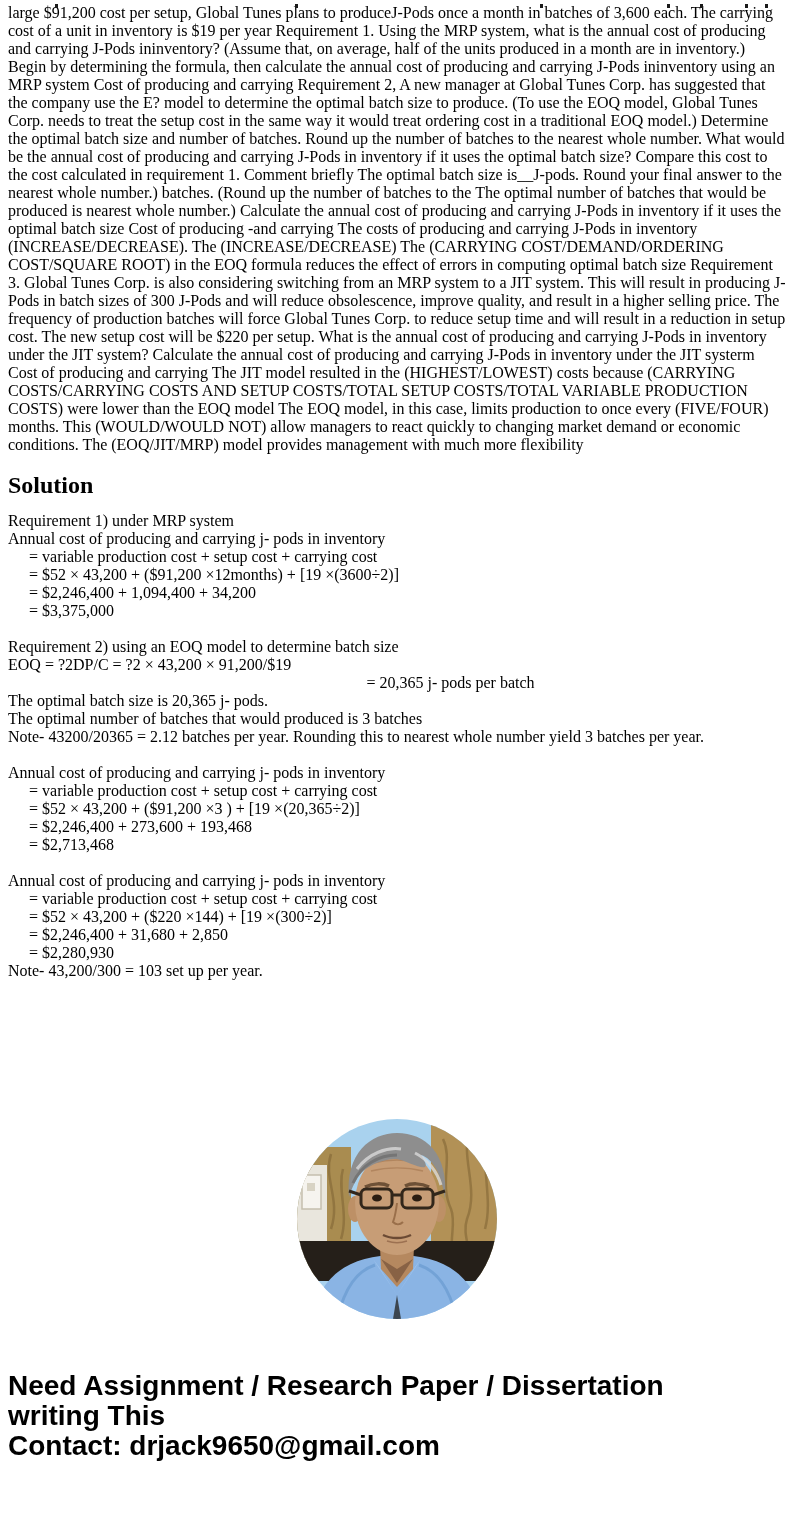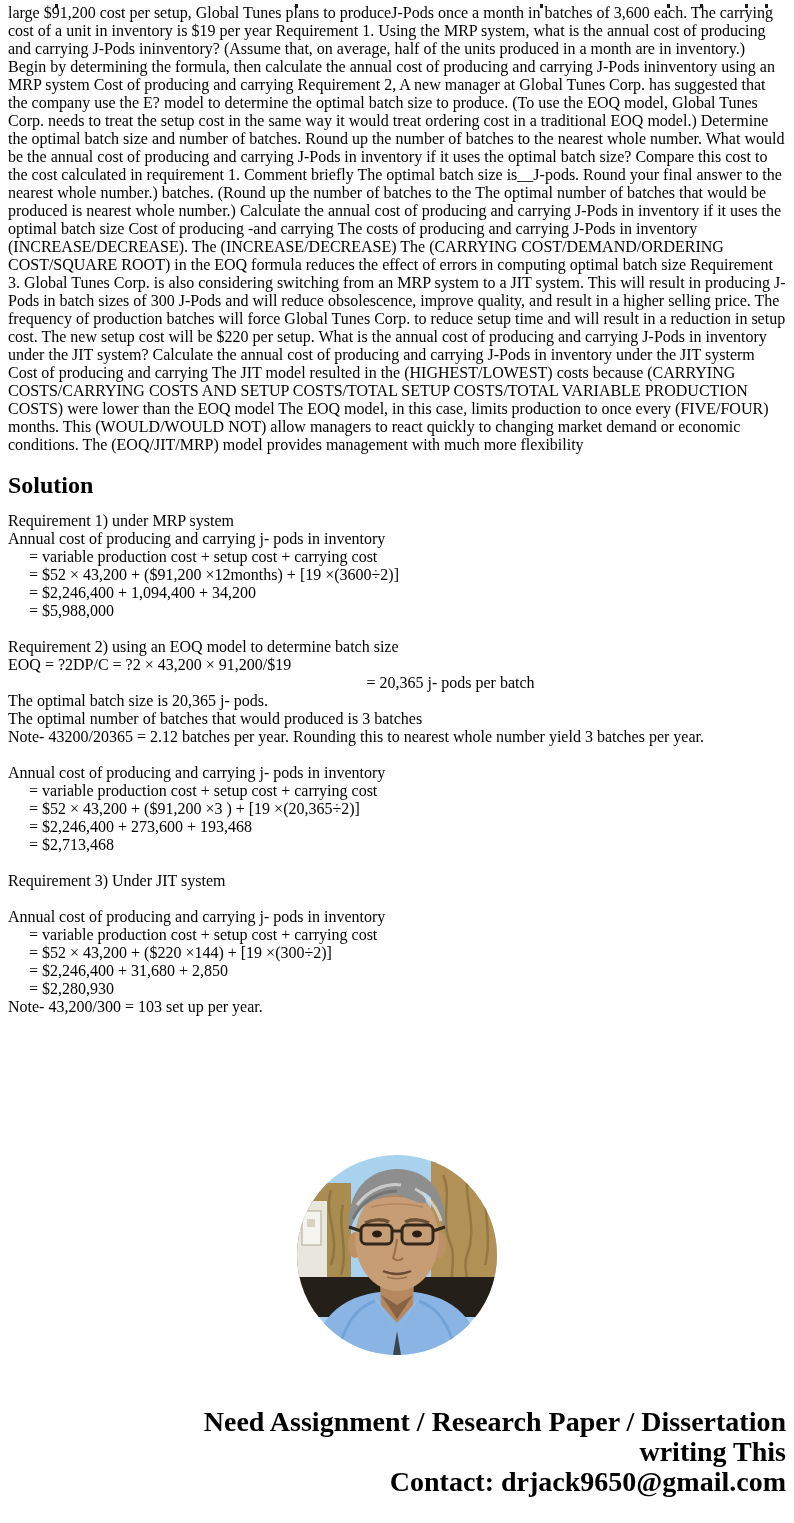--- a/index.html
+++ b/index.html
@@ -47,22 +47,22 @@
 
   .avatar-wrap {
     margin-top: 139px;
     text-align: center;
     line-height: 0;
   }
   .avatar-wrap svg { display: inline-block; }
 
   .footer {
     margin-top: 52px;
-    text-align: right;
-    font-family: Liberation Serif, serif;
+    text-align: left;
+    font-family: Liberation Sans, sans-serif;
     font-weight: bold;
     font-size: 28px;
     line-height: 30px;
     color: #000000;
   }
   .footer div { white-space: nowrap; }
 </style>
 </head>
 <body>
 
@@ -74,39 +74,36 @@
 
   <h3 class="solution-heading">Solution</h3>
 
   <div id="solution-blocks">
       <div class="sol-block">
         <div class="sol-line indent-0">Requirement 1) under MRP system</div>
         <div class="sol-line indent-0">Annual cost of producing and carrying j- pods in inventory</div>
         <div class="sol-line indent-1">= variable production cost + setup cost + carrying cost</div>
         <div class="sol-line indent-1">= $52 × 43,200 + ($91,200 ×12months) + [19 ×(3600÷2)]</div>
         <div class="sol-line indent-1">= $2,246,400 + 1,094,400 + 34,200</div>
-        <div class="sol-line indent-1">= $5,988,000</div>
+        <div class="sol-line indent-1">= $3,375,000</div>
       </div>
       <div class="sol-block">
         <div class="sol-line indent-0">Requirement 2) using an EOQ model to determine batch size</div>
         <div class="sol-line indent-0">EOQ = ?2DP/C = ?2 × 43,200 × 91,200/$19</div>
         <div class="sol-line indent-2">= 20,365 j- pods per batch</div>
         <div class="sol-line indent-0">The optimal batch size is 20,365 j- pods.</div>
         <div class="sol-line indent-0">The optimal number of batches that would produced is 3 batches</div>
         <div class="sol-line indent-0">Note- 43200/20365 = 2.12 batches per year. Rounding this to nearest whole number yield 3 batches per year.</div>
       </div>
       <div class="sol-block">
         <div class="sol-line indent-0">Annual cost of producing and carrying j- pods in inventory</div>
         <div class="sol-line indent-1">= variable production cost + setup cost + carrying cost</div>
         <div class="sol-line indent-1">= $52 × 43,200 + ($91,200 ×3 ) + [19 ×(20,365÷2)]</div>
         <div class="sol-line indent-1">= $2,246,400 + 273,600 + 193,468</div>
         <div class="sol-line indent-1">= $2,713,468</div>
-      </div>
-      <div class="sol-block">
-        <div class="sol-line indent-0">Requirement 3) Under JIT system</div>
       </div>
       <div class="sol-block">
         <div class="sol-line indent-0">Annual cost of producing and carrying j- pods in inventory</div>
         <div class="sol-line indent-1">= variable production cost + setup cost + carrying cost</div>
         <div class="sol-line indent-1">= $52 × 43,200 + ($220 ×144) + [19 ×(300÷2)]</div>
         <div class="sol-line indent-1">= $2,246,400 + 31,680 + 2,850</div>
         <div class="sol-line indent-1">= $2,280,930</div>
         <div class="sol-line indent-0">Note- 43,200/300 = 103 set up per year.</div>
       </div>
     </div>

